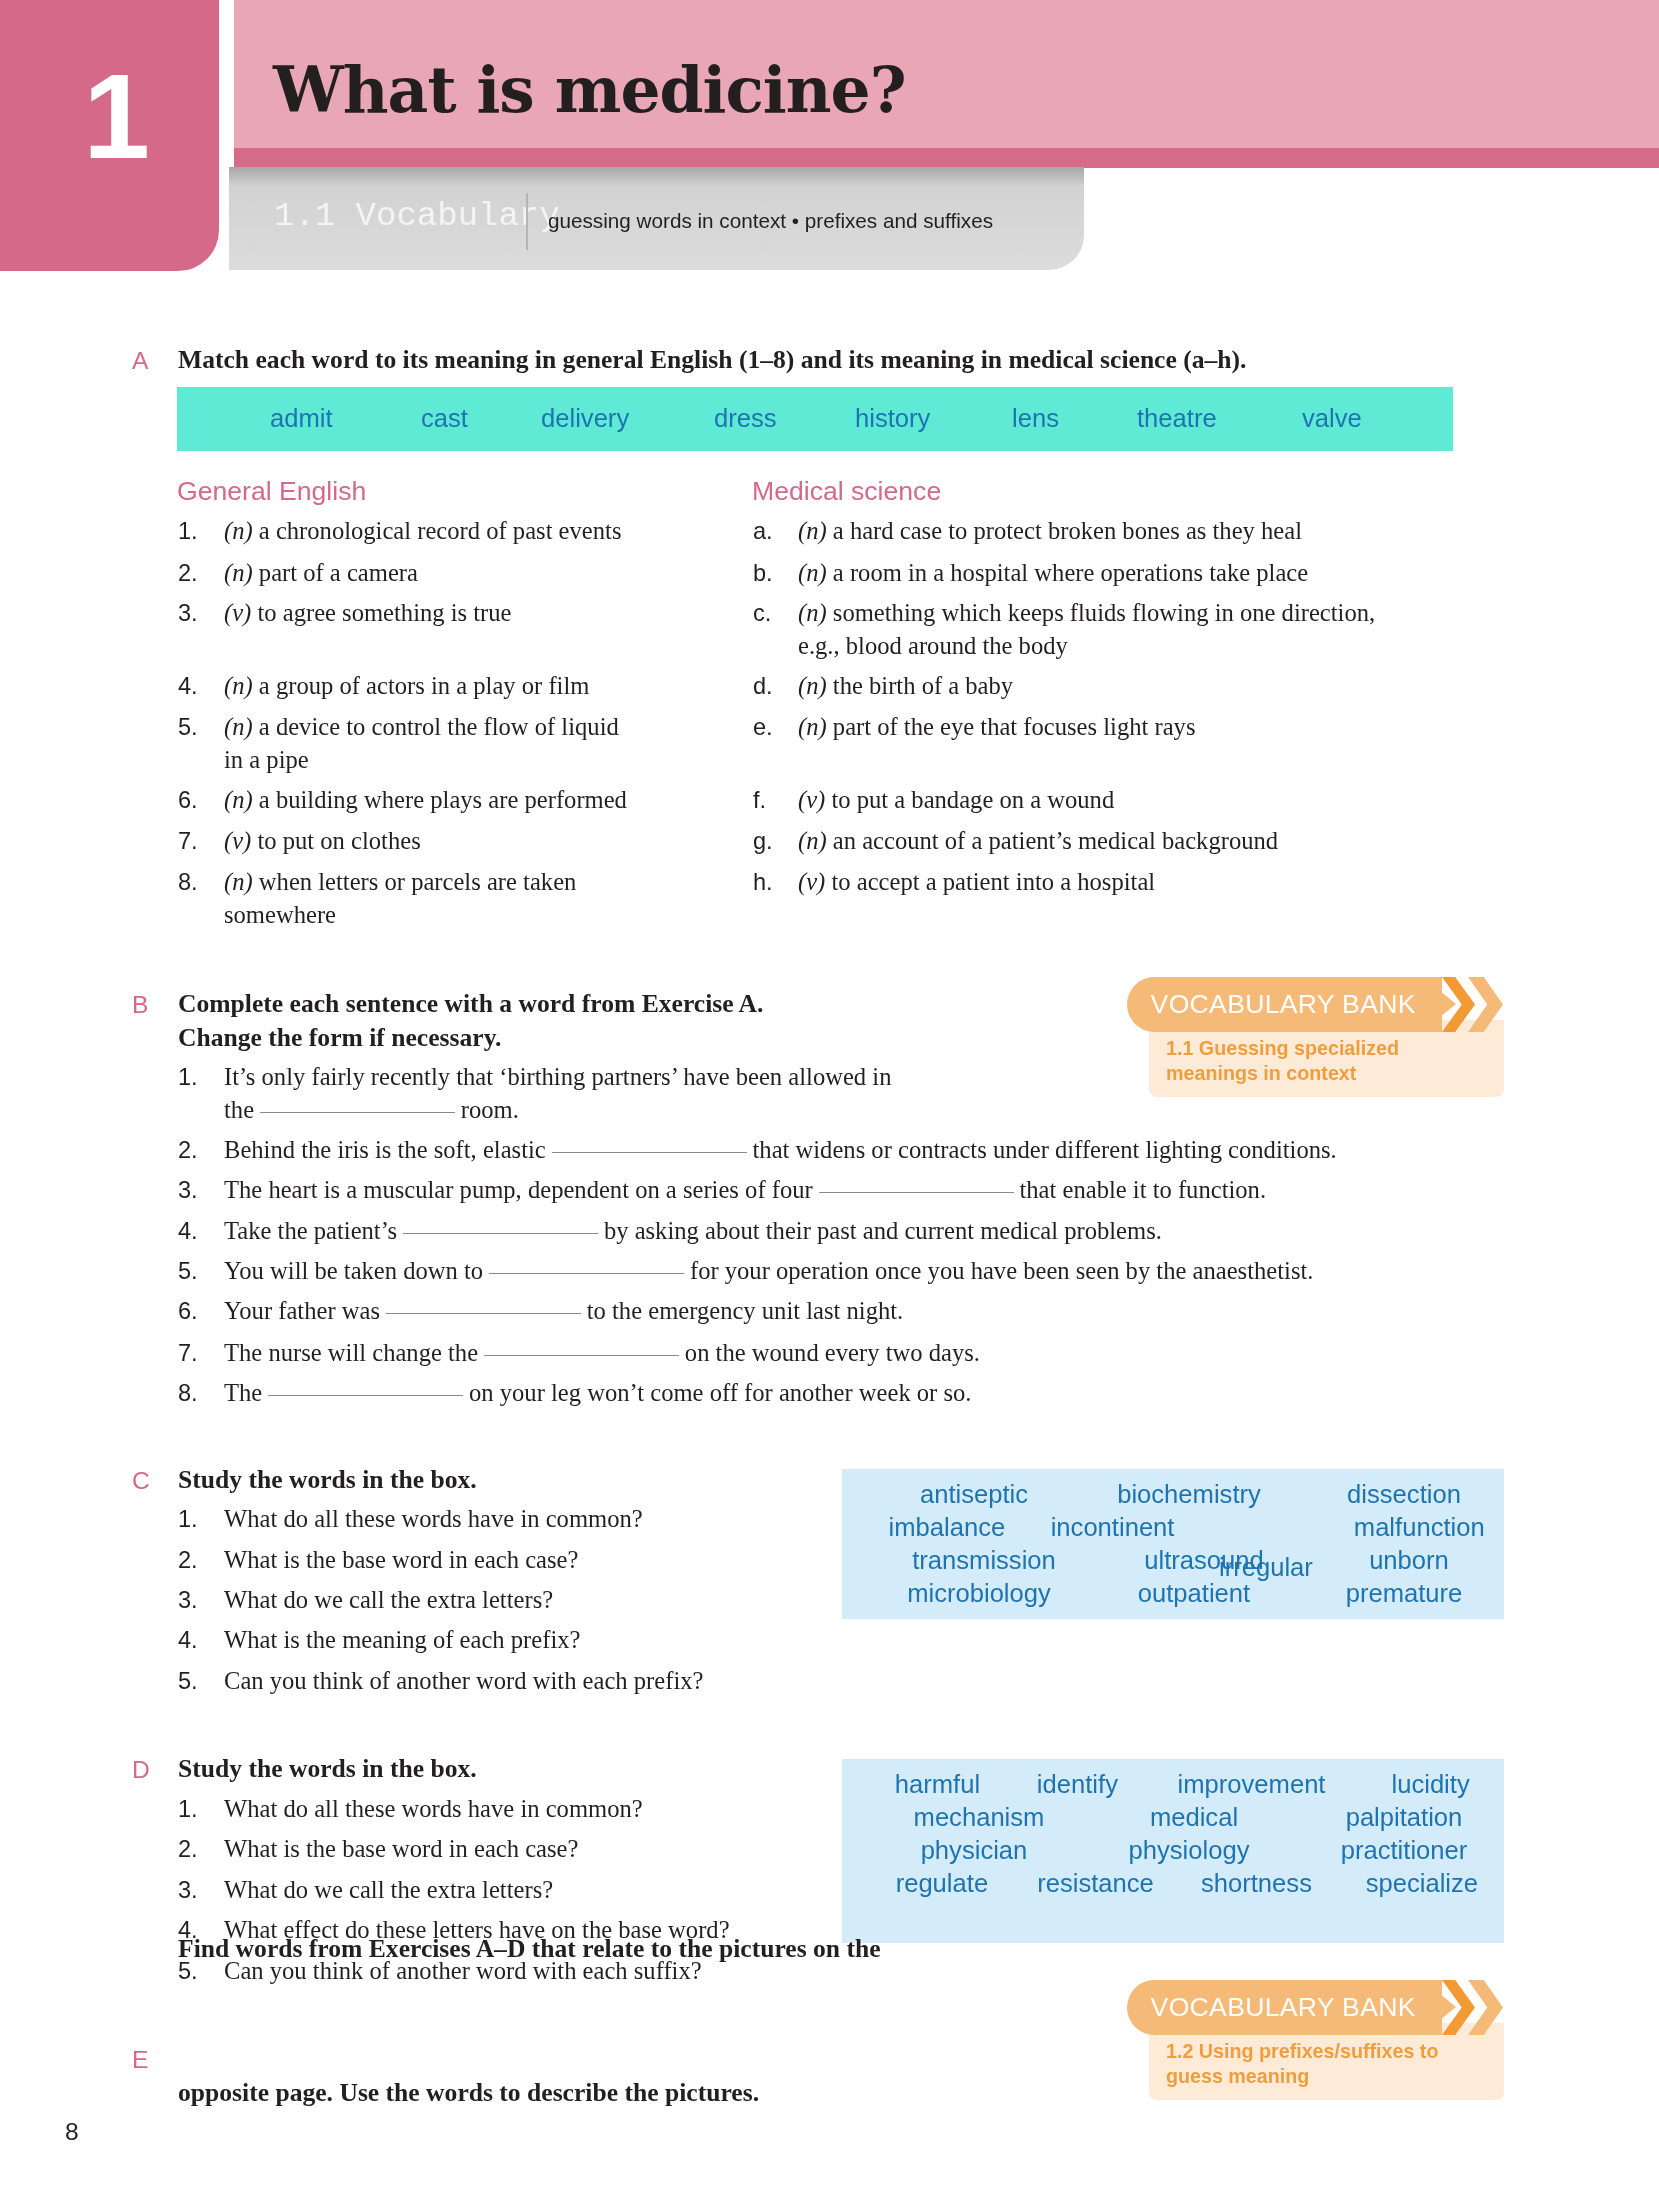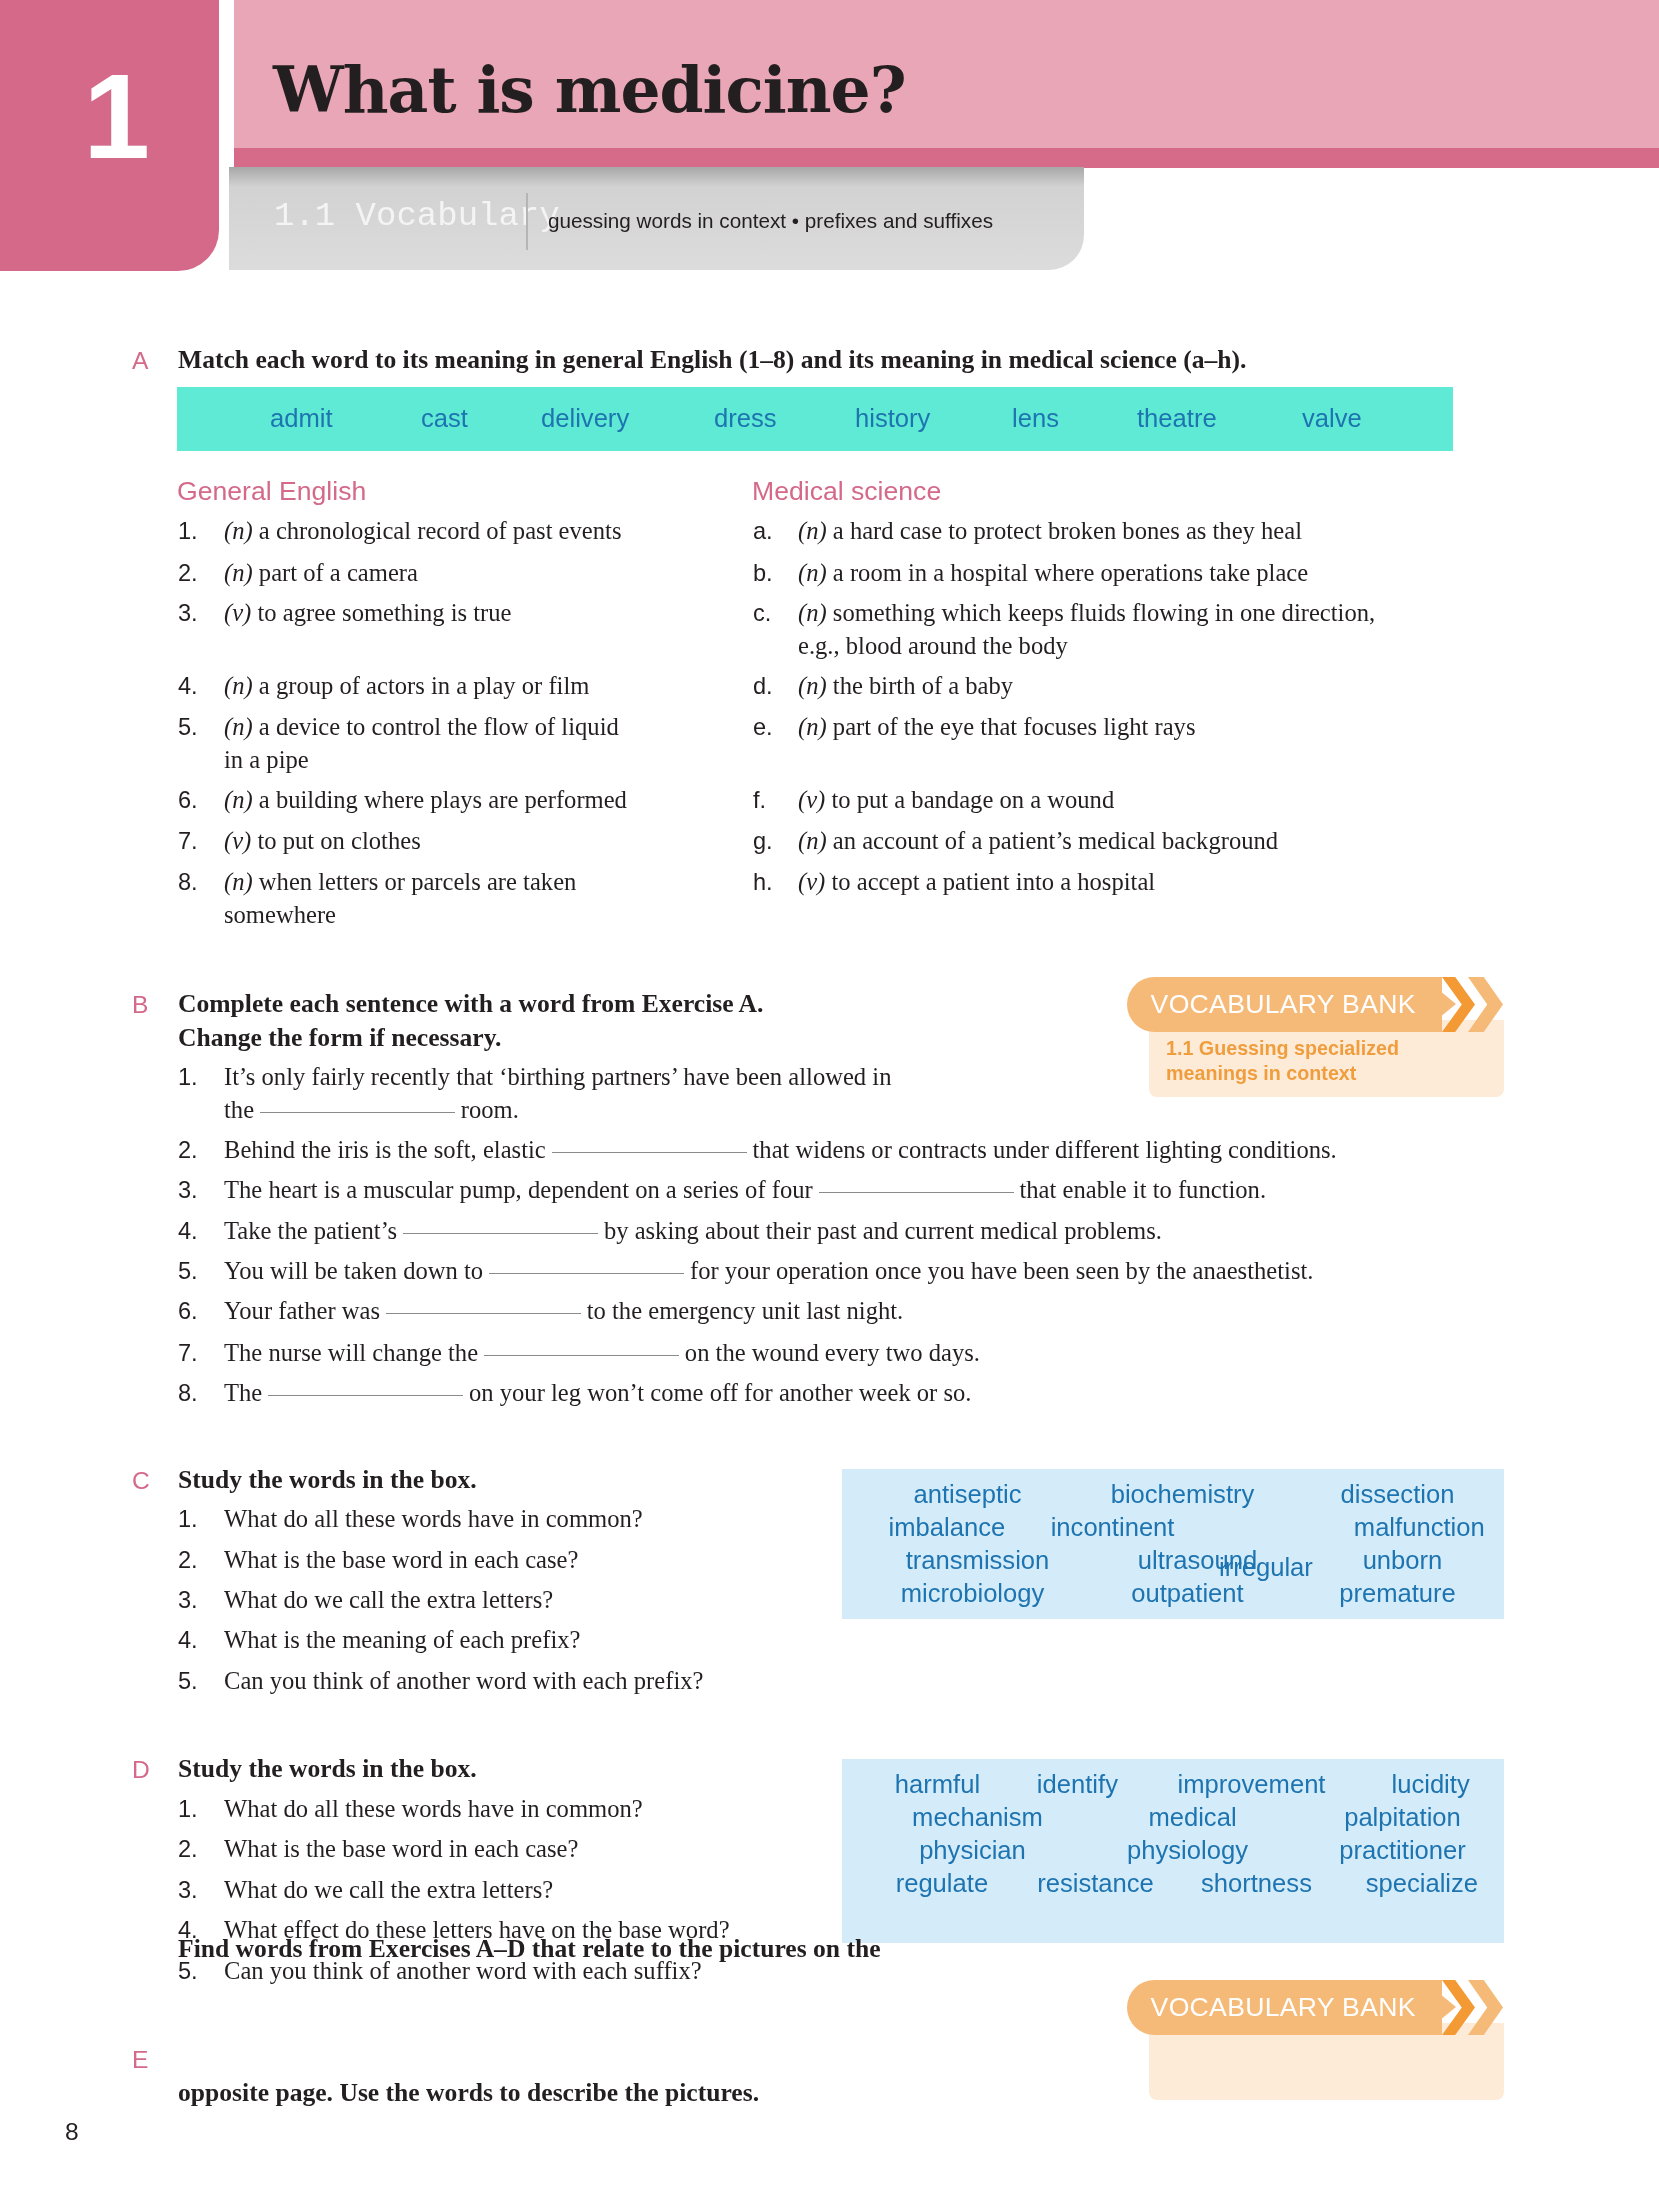--- a/index.html
+++ b/index.html
@@ -124,21 +124,21 @@
     font-family: "Liberation Sans", sans-serif; font-weight: bold;
     font-size: 19.7px; line-height: 24.6px; color: #ef9d3d;
   }
 
   
   .word-box {
     position: absolute; left: 842px; width: 662px; background: #d4ecf9;
     font-family: "Liberation Sans", sans-serif; color: #1e74b0;
     font-size: 25.6px;
   }
-  .wb-row { display: flex; justify-content: flex-start; gap: 8px; height: 33px; line-height: 33px; padding-left: 32px; }
+  .wb-row { display: flex; justify-content: center; gap: 8px; height: 33px; line-height: 33px; padding-left: 32px; }
   .wb-row span { display: inline-block; text-align: center; }
 
   .page-number {
     position: absolute; left: 65px; top: 2117px;
     font-family: "Liberation Sans", sans-serif; font-size: 24.6px; line-height: 29.6px; color: #231f20;
   }
 </style>
 </head>
 <body>
 
@@ -384,20 +384,21 @@
   </div>
 </div>
 
 <div class="vb" style="left:1127px; top:1980px;">
   <div class="vb-body"></div>
   <div class="vb-head"></div>
   <div class="vb-chev1"></div>
   <div class="vb-chev2"></div>
   <div class="vb-chev3"></div>
   <div class="vb-title">VOCABULARY BANK</div>
+  <div class="vb-text">1.2 Using prefixes/suffixes to guess meaning</div>
 </div>
 
 <div class="ex-letter" style="left:132px; top:2044px;">E</div>
 <div class="ex-instr" style="left:178px; top:1932px;">Find words from Exercises A–D that relate to the pictures on the</div>
 <div class="ex-instr" style="left:178px; top:2076px;">opposite page. Use the words to describe the pictures.</div>
 
 <div class="page-number">8</div>
 
 
 </body></html>

